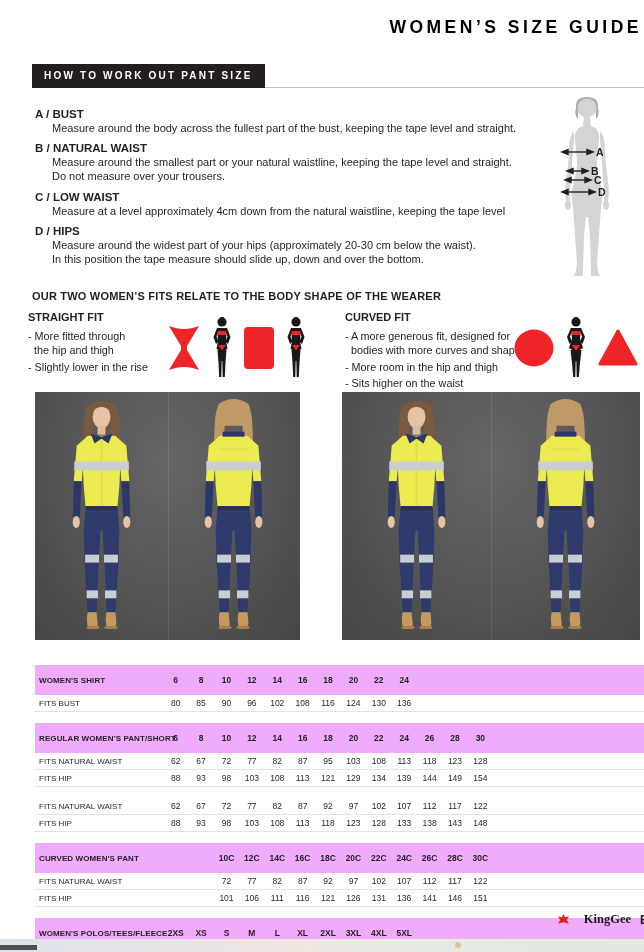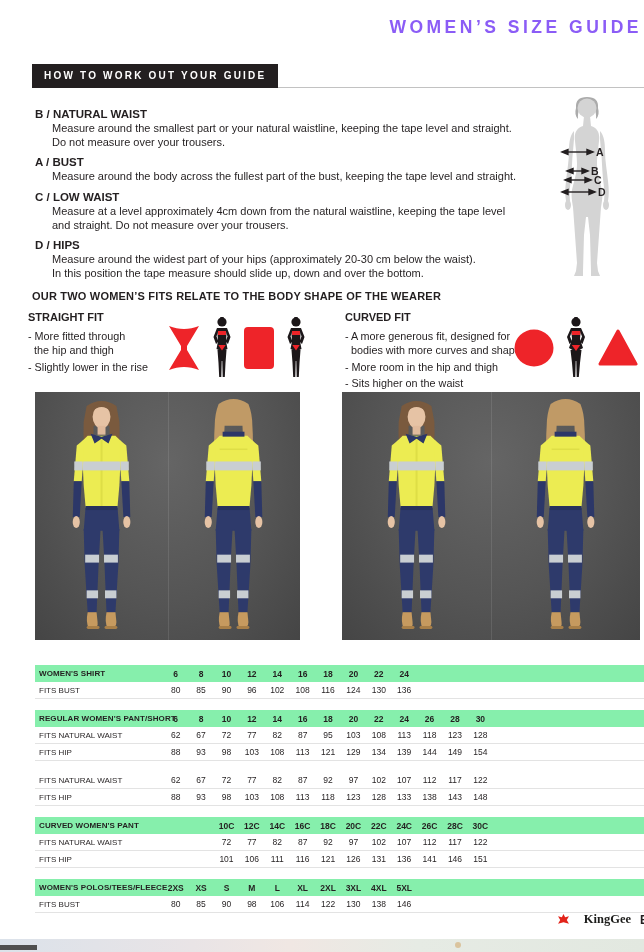--- a/index.html
+++ b/index.html
@@ -1,21 +1,21 @@
 <!DOCTYPE html>
 <html><head>
 <meta charset="utf-8">
 <style>
   html,body{margin:0;padding:0;background:#fff;}
   .page{position:relative;width:644px;height:952px;background:#fff;overflow:hidden;
         font-family:"Liberation Sans",sans-serif;color:#231f20;}
 
   
   .title{position:absolute;top:17px;right:2px;font-size:17.5px;font-weight:bold;
-         letter-spacing:3.5px;white-space:nowrap;color:#8b5cf6;}
+         letter-spacing:3.5px;white-space:nowrap;color:#000000;}
   .banner-line{position:absolute;top:87px;left:32px;right:0;border-top:1px solid #c2c2c2;}
   .banner{position:absolute;top:64px;left:32px;background:#231f20;color:#fff;
           font-size:10px;font-weight:bold;letter-spacing:2.2px;padding:6px 12px 7px 12px;
           white-space:nowrap;}
 
   
   .measure{position:absolute;top:101px;left:35px;width:505px;}
   .m-item{margin:0;}
   .m-label{font-weight:bold;font-size:11.5px;margin-top:7px;line-height:13px;}
   .m-line{font-size:11px;line-height:14.2px;margin-left:17px;white-space:pre;}
@@ -42,21 +42,21 @@
   .photo-half{position:absolute;top:0;bottom:0;width:50%;display:flex;justify-content:center;align-items:flex-end;}
   .photo-half.front{left:0;}
   .photo-half.back{right:0;}
   .photo-seam{position:absolute;top:0;bottom:0;left:50%;width:1px;background:rgba(255,255,255,0.10);}
   .fig{height:238px;width:auto;margin-bottom:6px;}
 
   
   .tables{position:absolute;top:665px;left:35px;width:609px;}
   .size-table{margin-bottom:11px;}
   .t-head,.t-row{display:grid;grid-template-columns:128px repeat(13,25.4px) 1fr;align-items:center;}
-  .t-head{background:#86efac;height:17px;}
+  .t-head{background:#f0abfc;height:30px;}
   .t-row{height:16px;border-bottom:1px solid #e3e3e3;}
   .t-title{font-size:8px;font-weight:bold;padding-left:4px;white-space:nowrap;letter-spacing:0.1px;}
   .t-size{font-size:8.5px;font-weight:bold;text-align:center;}
   .t-label{font-size:8px;padding-left:4px;white-space:nowrap;}
   .t-cell{font-size:8.5px;text-align:center;}
 
   
   .brand{position:absolute;top:912px;right:13px;display:flex;align-items:center;gap:15px;}
   .brand-text{font-size:12.5px;font-weight:bold;font-family:"Liberation Serif",serif;color:#1d1d1b;}
   .edge-letter{position:absolute;top:913px;right:-4px;font-size:12px;font-weight:bold;}
@@ -66,36 +66,35 @@
   .strip-dot{position:absolute;bottom:4px;left:455px;width:6px;height:6px;border-radius:50%;background:#d8bd92;opacity:0.85;}
 </style>
 </head>
 <body>
 
 <div class="page">
 
   <div class="title">WOMEN’S SIZE GUIDE</div>
 
   <div class="banner-line"></div>
-  <div class="banner">HOW TO WORK OUT YOUR GUIDE</div>
+  <div class="banner">HOW TO WORK OUT PANT SIZE</div>
 
   <div class="measure">
+      <div class="m-item">
+        <div class="m-label">A / BUST</div>
+        <div class="m-line">Measure around the body across the fullest part of the bust, keeping the tape level and straight.</div>
+      </div>
       <div class="m-item">
         <div class="m-label">B / NATURAL WAIST</div>
         <div class="m-line">Measure around the smallest part or your natural waistline, keeping the tape level and straight.</div>
         <div class="m-line">Do not measure over your trousers.</div>
       </div>
       <div class="m-item">
-        <div class="m-label">A / BUST</div>
-        <div class="m-line">Measure around the body across the fullest part of the bust, keeping the tape level and straight.</div>
-      </div>
-      <div class="m-item">
         <div class="m-label">C / LOW WAIST</div>
         <div class="m-line">Measure at a level approximately 4cm down from the natural waistline, keeping the tape level</div>
-        <div class="m-line">and straight. Do not measure over your trousers.</div>
       </div>
       <div class="m-item">
         <div class="m-label">D / HIPS</div>
         <div class="m-line">Measure around the widest part of your hips (approximately 20-30 cm below the waist).</div>
         <div class="m-line">In this position the tape measure should slide up, down and over the bottom.</div>
       </div>
     </div>
 
   <svg class="silhouette" viewBox="0 0 104 185">
     <path fill="#ababab" d="M40,13 Q39,2 51,2 Q63,2 62,13 Q64,20 60,24 Q61,11 51,9 Q41,11 42,24 Q38,20 40,13 Z"></path>

